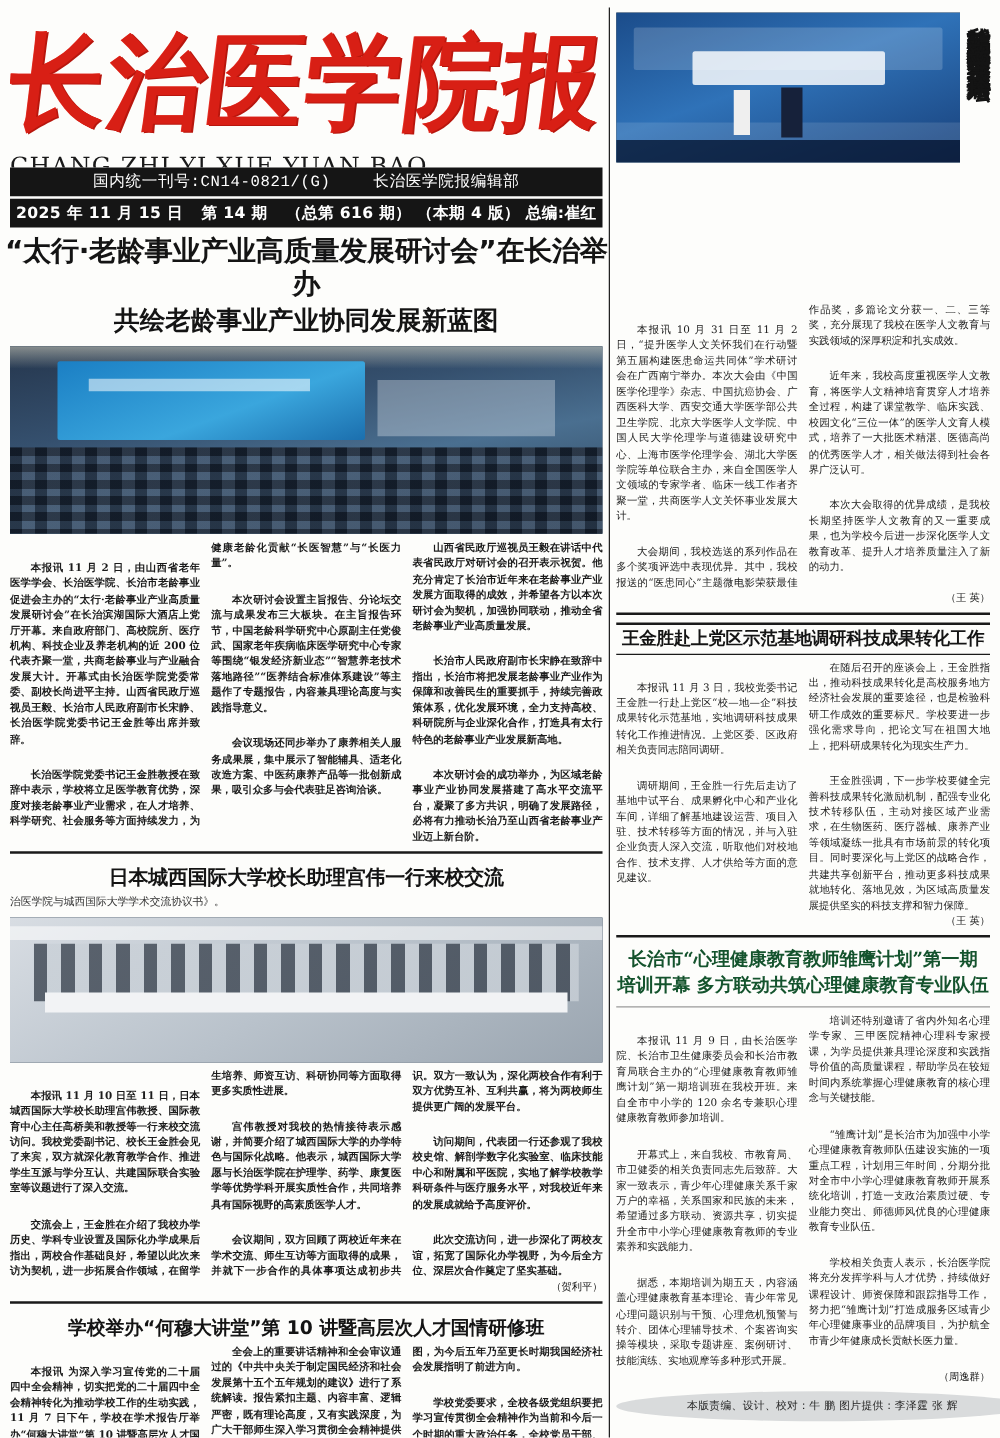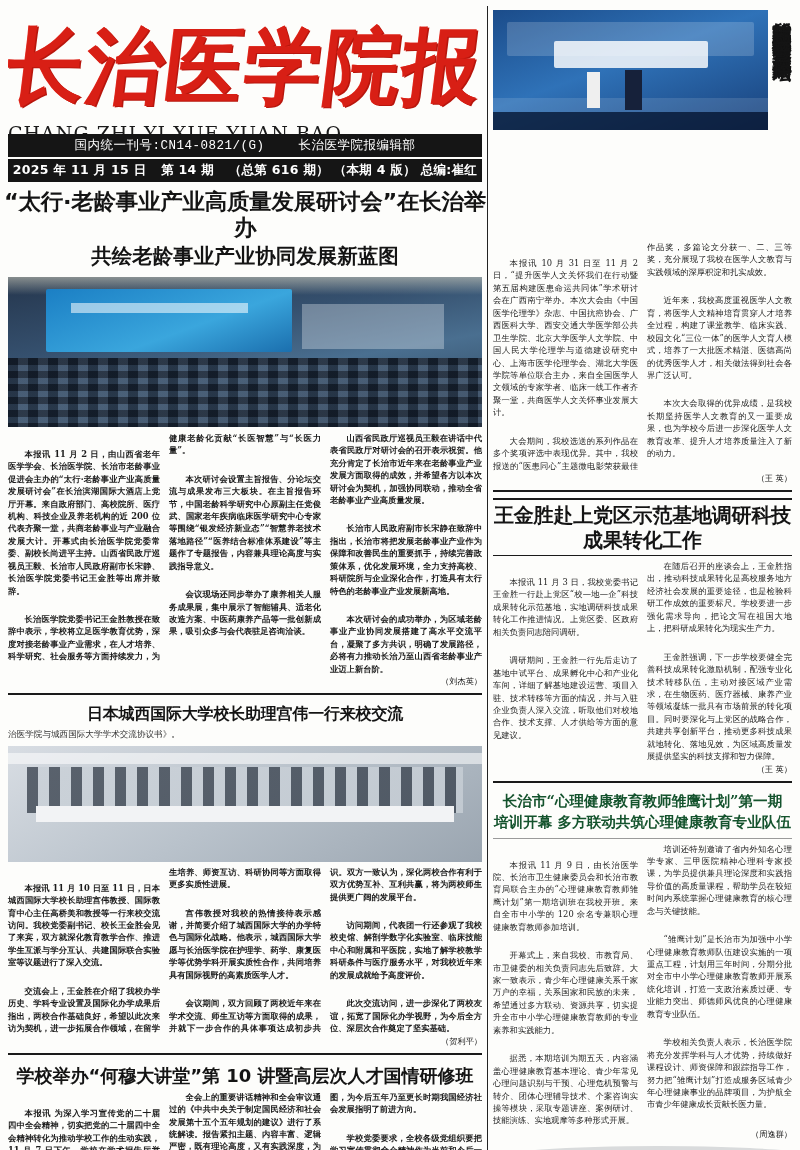--- a/index.html
+++ b/index.html
@@ -113,32 +113,32 @@
   .vhead{
     writing-mode:vertical-rl;
     font-weight:800;font-size:19px;line-height:1.05;letter-spacing:1px;
     height:232px;text-align:left;
     font-family:"DejaVu Serif","Liberation Serif",serif;
   }
   .rphoto{flex:1;min-width:0;}
 
   
   .sh{
-    text-align:center;font-weight:800;font-size:20px;line-height:1.25;
+    text-align:center;font-weight:800;font-size:14px;line-height:1.25;
     padding:3px 0 2px 0;letter-spacing:-0.2px;
   }
   .sh.bordered{border-top:2.5px solid #1a1a1a;border-bottom:1px solid #1a1a1a;}
   .sh.big{font-size:16px;}
   .sh-red{
     text-align:center;font-weight:800;font-size:14.6px;line-height:1.3;
     color:#14532d;padding:3px 0 2px 0;
     font-family:"DejaVu Serif","Liberation Serif",serif;
   }
   .sh-caps{
-    text-align:center;font-weight:800;font-size:18px;line-height:1.25;padding:4px 0 3px 0;
+    text-align:center;font-weight:800;font-size:15px;line-height:1.25;padding:4px 0 3px 0;
   }
 
   .footer-oval{
     margin:6px auto 0 auto;width:330px;height:24px;border-radius:50%;
     background:#d9dbdc;display:flex;align-items:center;justify-content:center;
     font-size:8.6px;color:#222;letter-spacing:.3px;
   }
 </style>
 </head>
 <body>
@@ -182,21 +182,20 @@
 
       <div class="body-cols c3">
         <p>本报讯 11 月 2 日，由山西省老年医学学会、长治医学院、长治市老龄事业促进会主办的“太行·老龄事业产业高质量发展研讨会”在长治滨湖国际大酒店上党厅开幕。来自政府部门、高校院所、医疗机构、科技企业及养老机构的近 200 位代表齐聚一堂，共商老龄事业与产业融合发展大计。开幕式由长治医学院党委常委、副校长尚进平主持。山西省民政厅巡视员王毅、长治市人民政府副市长宋静、长治医学院党委书记王金胜等出席并致辞。</p>
         <p>长治医学院党委书记王金胜教授在致辞中表示，学校将立足医学教育优势，深度对接老龄事业产业需求，在人才培养、科学研究、社会服务等方面持续发力，为健康老龄化贡献“长医智慧”与“长医力量”。</p>
         <p>本次研讨会设置主旨报告、分论坛交流与成果发布三大板块。在主旨报告环节，中国老龄科学研究中心原副主任党俊武、国家老年疾病临床医学研究中心专家等围绕“银发经济新业态”“智慧养老技术落地路径”“医养结合标准体系建设”等主题作了专题报告，内容兼具理论高度与实践指导意义。</p>
         <p>会议现场还同步举办了康养相关人服务成果展，集中展示了智能辅具、适老化改造方案、中医药康养产品等一批创新成果，吸引众多与会代表驻足咨询洽谈。</p>
         <p>山西省民政厅巡视员王毅在讲话中代表省民政厅对研讨会的召开表示祝贺。他充分肯定了长治市近年来在老龄事业产业发展方面取得的成效，并希望各方以本次研讨会为契机，加强协同联动，推动全省老龄事业产业高质量发展。</p>
         <p>长治市人民政府副市长宋静在致辞中指出，长治市将把发展老龄事业产业作为保障和改善民生的重要抓手，持续完善政策体系，优化发展环境，全力支持高校、科研院所与企业深化合作，打造具有太行特色的老龄事业产业发展新高地。</p>
         <p>本次研讨会的成功举办，为区域老龄事业产业协同发展搭建了高水平交流平台，凝聚了多方共识，明确了发展路径，必将有力推动长治乃至山西省老龄事业产业迈上新台阶。</p>
       </div>
-      <div class="sig">（刘杰英）</div>
 
       <hr class="thick">
 
       <div class="sh big">日本城西国际大学校长助理宫伟一行来校交流</div>
       <div class="cap">治医学院与城西国际大学学术交流协议书》。</div>
 
       <div class="photo p2">
         <div class="bg"></div>
           <div class="band"></div>
         <div class="people"></div>

